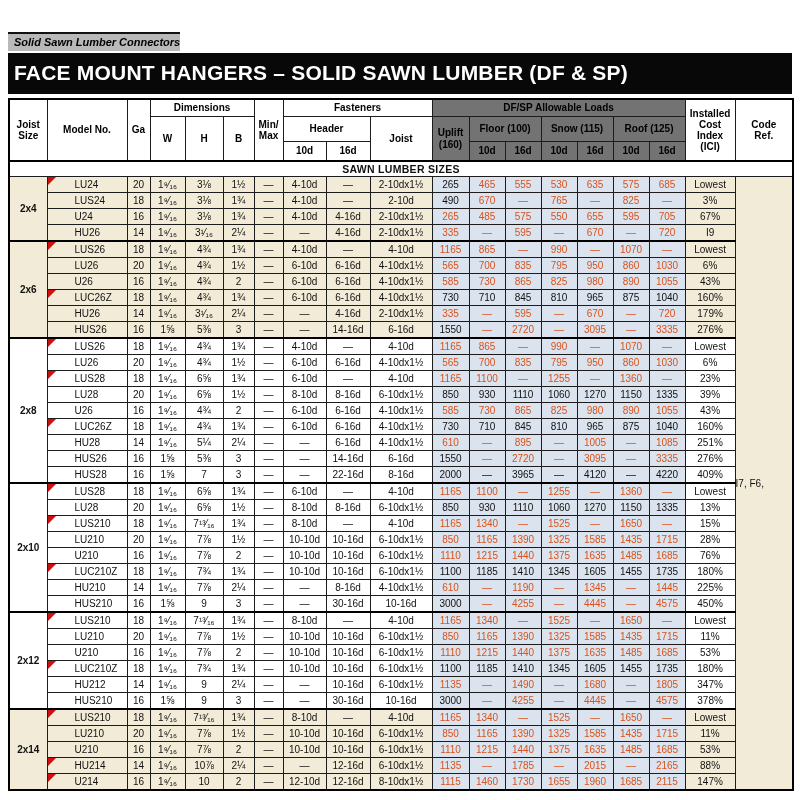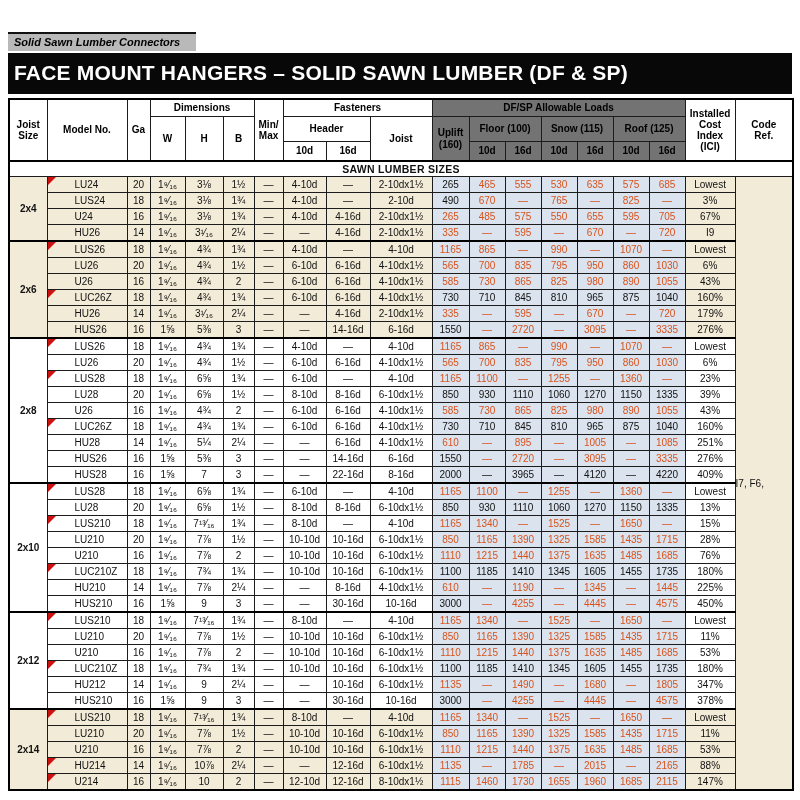--- a/index.html
+++ b/index.html
@@ -1,19 +1,19 @@
 <!DOCTYPE html>
 <html><head>
 <meta charset="utf-8">
 <style>
   html,body{margin:0;padding:0;width:800px;height:800px;background:#ffffff;overflow:hidden;
     font-family:"Liberation Sans", sans-serif;}
   .page{position:relative;width:800px;height:800px;background:#fff;}
   .tab{display:inline-block;margin:32px 0 0 8px;background:#b9b9b9;border-top:2px solid #111;
-    padding:2px 16px 3px 6px;font-size:11px;font-weight:bold;font-style:italic;color:#000;}
+    padding:2px 0 3px 6px;font-size:11px;font-weight:bold;font-style:italic;color:#000;}
   .banner{margin:2px 8px 0 8px;background:#080808;color:#fff;font-weight:bold;font-size:21px;
     padding:8px 24px 9px 6px;letter-spacing:.2px;}
   table{border-collapse:collapse;table-layout:fixed;width:784px;margin:4px 8px 0 8px;
     border:2px solid #000;}
   th,td{border:1px solid #1c1c1c;padding:0;text-align:center;vertical-align:middle;
     overflow:hidden;white-space:nowrap;}
   thead{border-bottom:2px solid #000;}
   thead th{font-size:10px;font-weight:bold;line-height:1.12;background:#fff;color:#000;}
   thead tr:nth-child(1) th{height:16px;margin-top:28px;}
   thead tr:nth-child(2) th{height:24px;}

